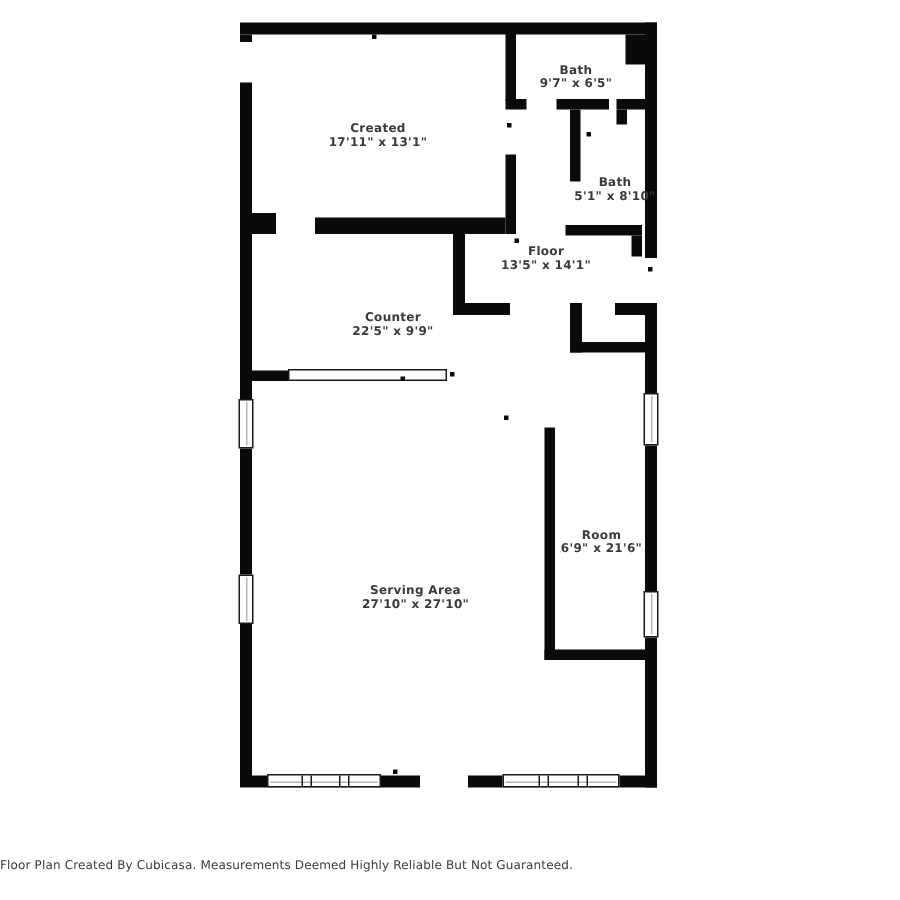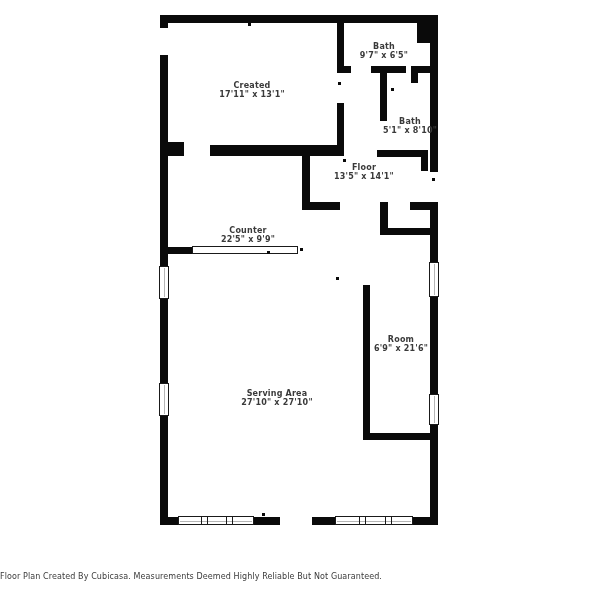--- a/index.html
+++ b/index.html
@@ -108,25 +108,25 @@
     <div>9'7" x 6'5"</div>
   </div>
   <div class="room-label" style="left:410px;top:117px;">
     <div>Bath</div>
     <div>5'1" x 8'10"</div>
   </div>
   <div class="room-label" style="left:364px;top:163px;">
     <div>Floor</div>
     <div>13'5" x 14'1"</div>
   </div>
-  <div class="room-label" style="left:248px;top:207px;margin-top:19px;">
+  <div class="room-label" style="left:262px;top:207px;">
     <div>Counter</div>
     <div>22'5" x 9'9"</div>
   </div>
-  <div class="room-label" style="left:401px;top:335px;text-align:center;">
+  <div class="room-label" style="left:401px;top:352px;text-align:center;">
     <div>Room</div>
     <div>6'9" x 21'6"</div>
   </div>
   <div class="room-label" style="left:277px;top:389px;">
     <div>Serving Area</div>
     <div>27'10" x 27'10"</div>
   </div>
 
   <div class="footer">Floor Plan Created By Cubicasa. Measurements Deemed Highly Reliable But Not Guaranteed.</div>
 

